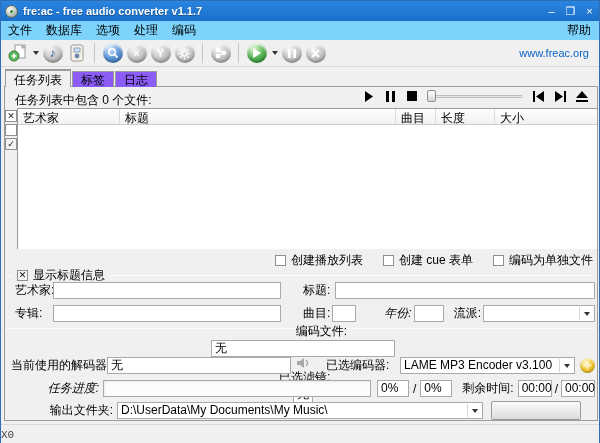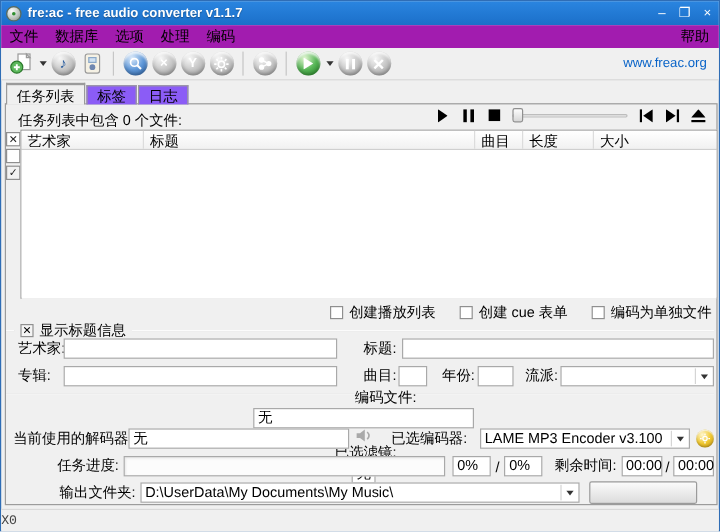--- a/index.html
+++ b/index.html
@@ -13,21 +13,21 @@
   .app-icon { width:13px; height:13px; border-radius:50%;
     background:radial-gradient(circle at 35% 30%, #fdfdfd, #bfc6bf 55%, #7e8a7e); border:1px solid #5c6b5c;
     position:relative; flex:0 0 auto; }
   .app-icon::after{ content:""; position:absolute; left:4px; top:4px; width:3px; height:3px; border-radius:50%; background:#2f8f2f; }
   .titlebar .title { color:#fff; font-weight:bold; font-size:11px; margin-left:5px; flex:1;
     text-shadow:0 1px 1px rgba(0,0,0,.35); white-space:nowrap; }
   .win-btns { display:flex; height:100%; align-items:center; }
   .win-btn { width:19px; height:100%; color:#fff; font-size:11px; text-align:center; line-height:20px; cursor:default; }
 
   
-  .menubar { position:absolute; top:20px; left:0; width:100%; height:19px; background:#a21caf;
+  .menubar { position:absolute; top:20px; left:0; width:100%; height:19px; background:#7dd3fc;
     display:flex; align-items:center; }
   .menu-item { padding:0 7px; line-height:19px; }
   .menu-right { margin-left:auto; padding:0 8px; }
 
   
   .toolbar { position:absolute; top:39px; left:0; width:100%; height:27px; background:#f0f0f0;
     border-bottom:1px solid #d9d9d9; display:flex; align-items:center; padding:0 6px; gap:3px; }
   .tb-sep { width:1px; height:20px; background:#c6c6c6; margin:0 4px; flex:0 0 auto; }
   .tb-ico { width:21px; height:21px; display:flex; align-items:center; justify-content:center; flex:0 0 auto; }
   .sph { width:20px; height:20px; border-radius:50%; display:flex; align-items:center; justify-content:center;
@@ -313,21 +313,21 @@
     <span class="lbl" style="width:36px;">艺术家:</span>
     <span class="field" style="width:228px; margin-left:2px;"></span>
     <span class="lbl" style="margin-left:22px; width:30px;">标题:</span>
     <span class="field" style="flex:1; margin-left:2px;"></span>
   </div>
   <div class="frow" style="top:304px; padding:0 6px 0 14px;">
     <span class="lbl" style="width:36px;">专辑:</span>
     <span class="field" style="width:228px; margin-left:2px;"></span>
     <span class="lbl" style="margin-left:22px;">曲目:</span>
     <span class="field" style="width:24px; margin-left:2px;"></span>
-    <span class="lbl" style="margin-left:12px;">年份:</span>
+    <span class="lbl" style="margin-left:28px;font-style:italic;">年份:</span>
     <span class="field" style="width:30px; margin-left:2px;"></span>
     <span class="lbl" style="margin-left:10px;">流派:</span>
     <span class="combo" style="flex:1; margin-left:2px;">
       <span class="cval"></span>
       <span class="cbtn">
           <span class="caret-dn"></span>
         </span>
     </span>
   </div>
 
@@ -364,21 +364,21 @@
             <circle cx="6.5" cy="6.5" r="2.6" fill="none"></circle>
         <line x1="6.5" y1="0.5" x2="6.5" y2="2.5"></line>
             <line x1="6.5" y1="10.5" x2="6.5" y2="12.5"></line>
         <line x1="0.5" y1="6.5" x2="2.5" y2="6.5"></line>
             <line x1="10.5" y1="6.5" x2="12.5" y2="6.5"></line>
           </g>
       </svg>
     </span>
   </div>
   <div class="frow" style="top:379px; padding:0 6px;">
-    <span class="lbl" style="width:92px; text-align:right;">任务进度:</span>
+    <span class="lbl" style="width:92px; text-align:right;font-style:italic;">任务进度:</span>
     <span class="progress" style="flex:1; margin-left:4px;"></span>
     <span class="pbox" style="width:32px; margin-left:6px;">0%</span>
     <span class="lbl" style="margin:0 4px;">/</span>
     <span class="pbox" style="width:32px;">0%</span>
     <span class="lbl" style="margin-left:10px;">剩余时间:</span>
     <span class="pbox" style="width:34px; margin-left:4px;">00:00</span>
     <span class="lbl" style="margin:0 3px;">/</span>
     <span class="pbox" style="width:34px;">00:00</span>
   </div>
   <div class="frow" style="top:400px; padding:0 20px;">

